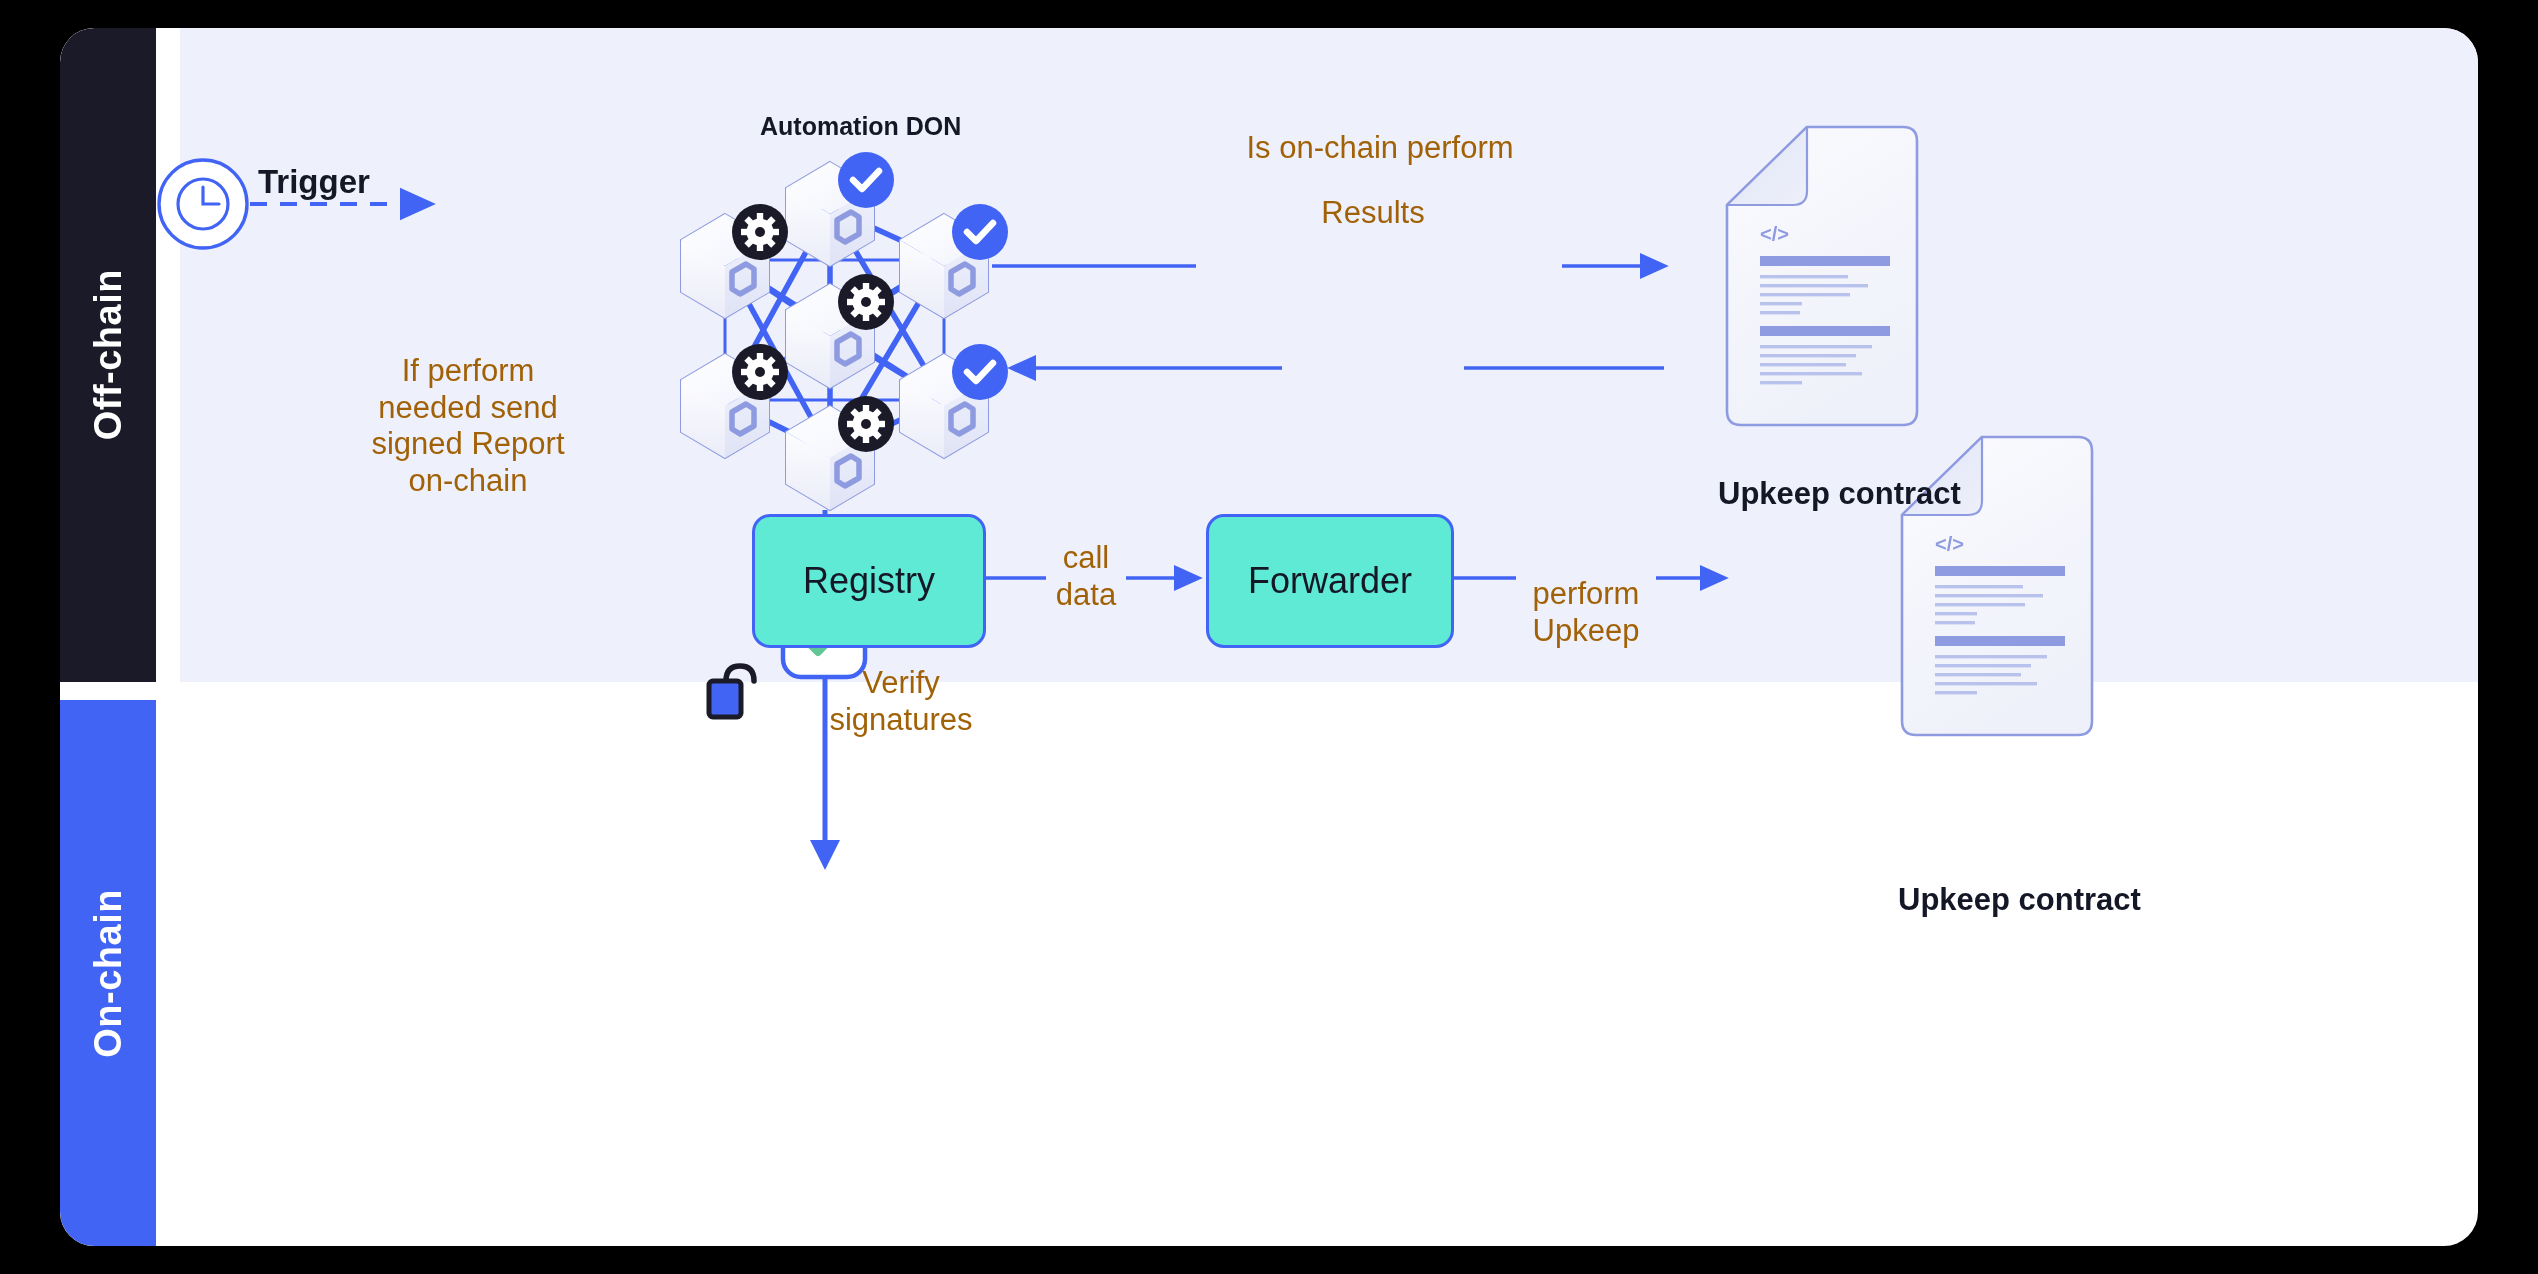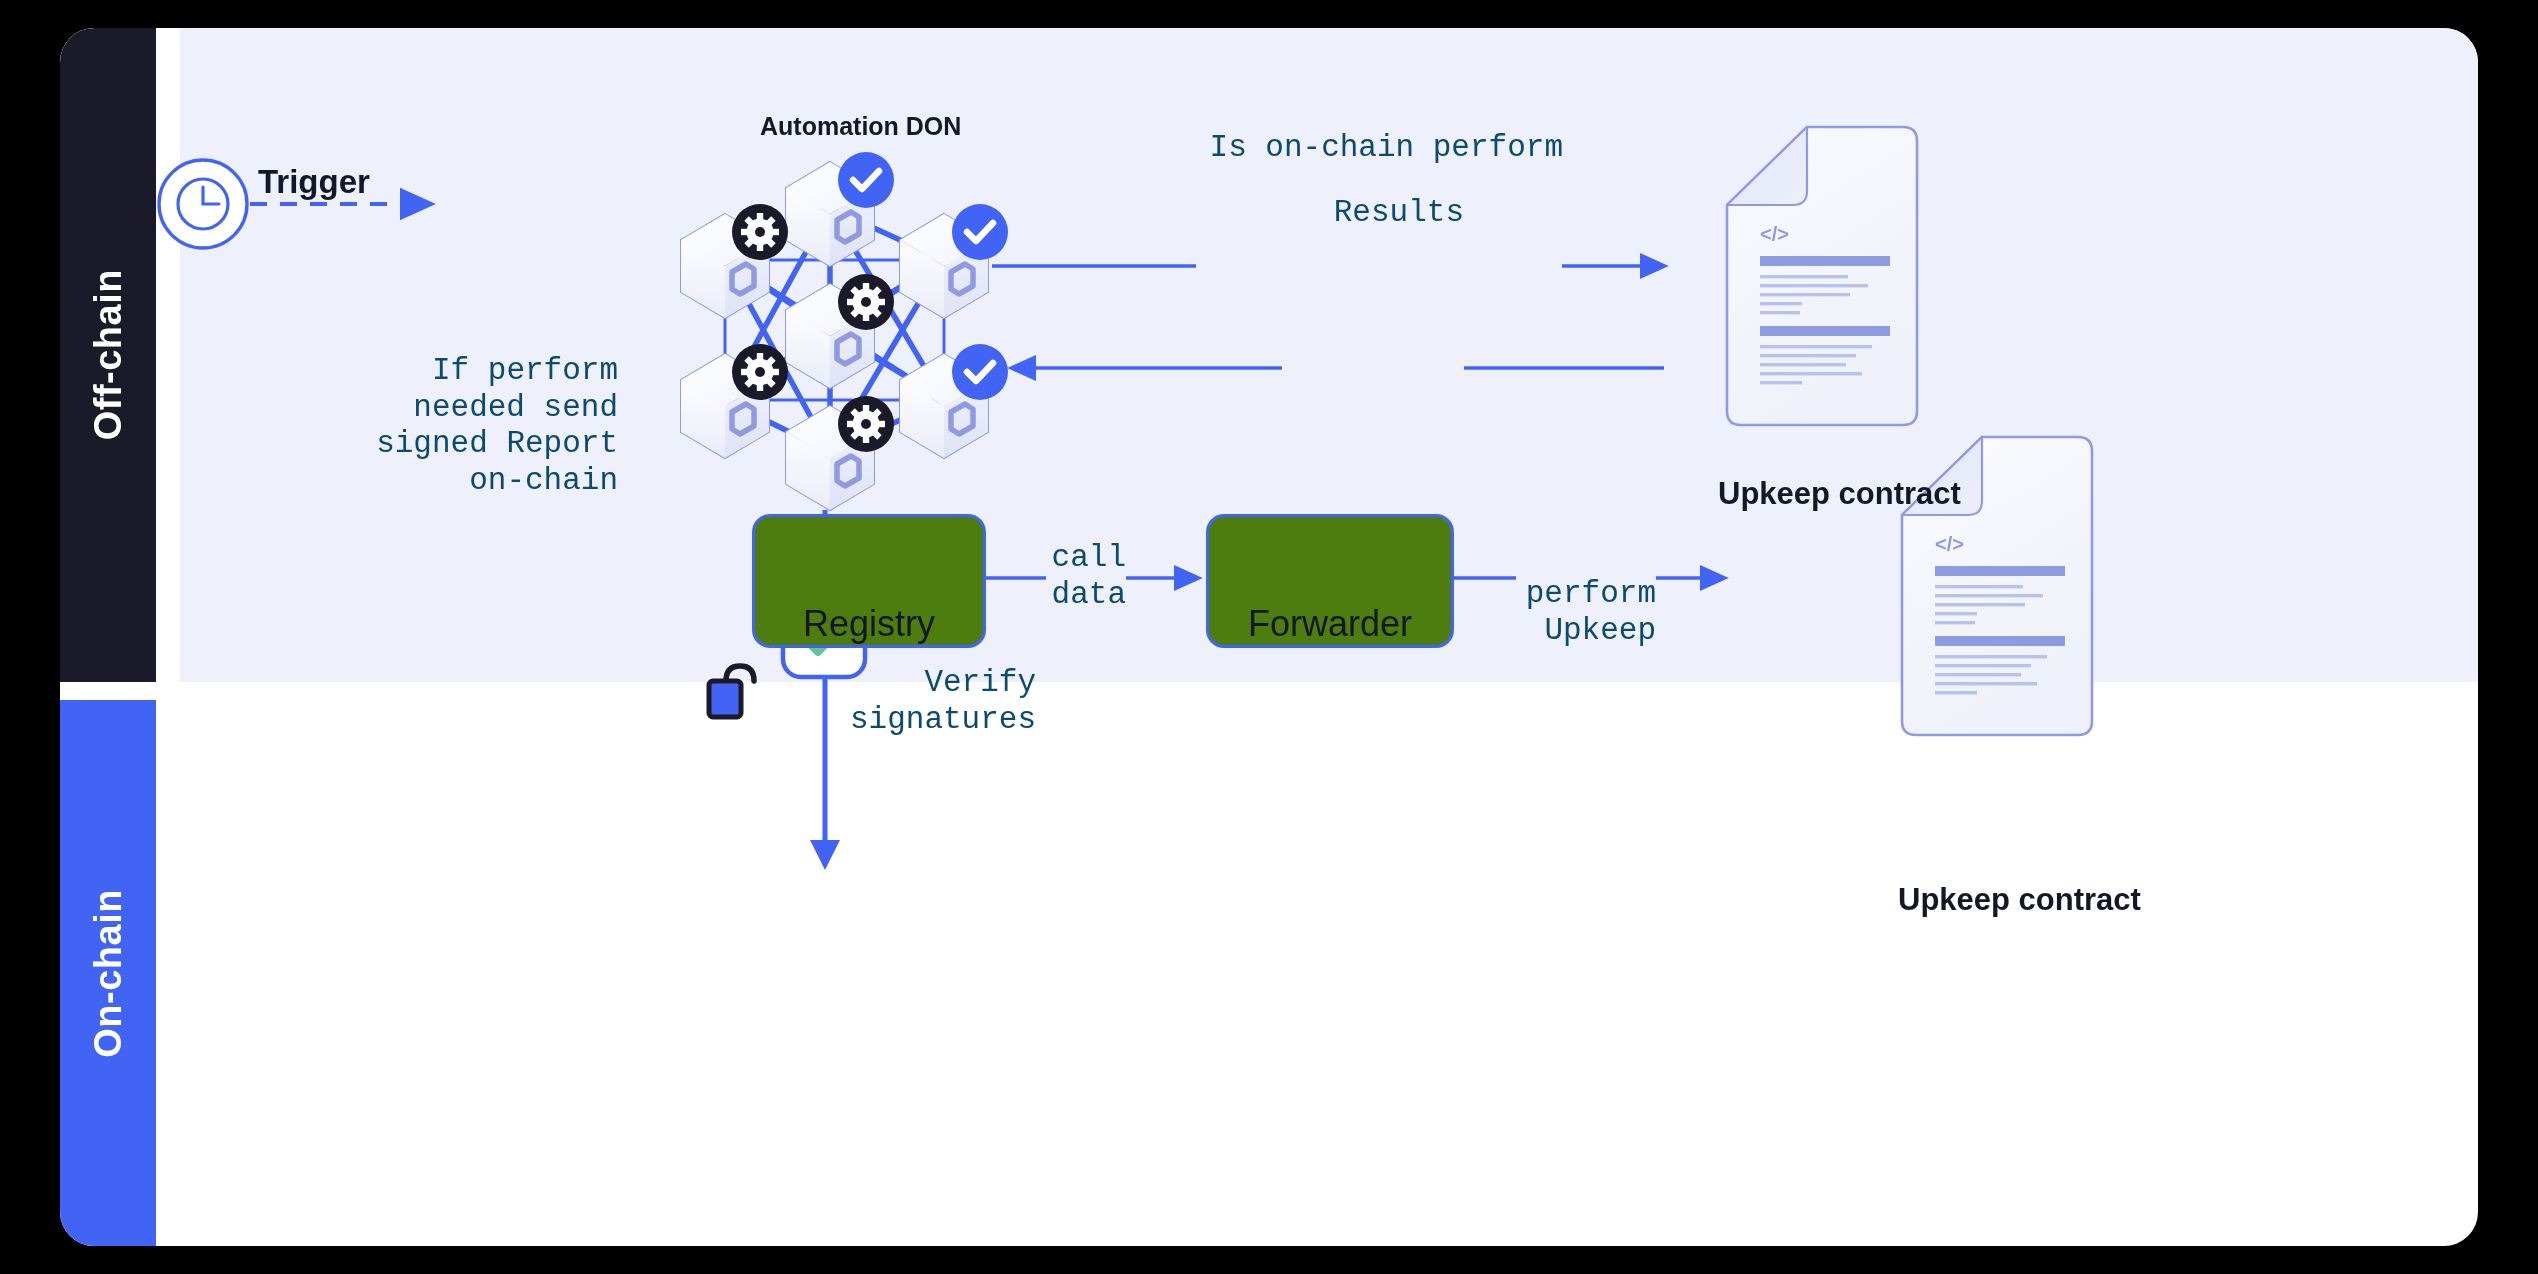--- a/index.html
+++ b/index.html
@@ -89,36 +89,36 @@
   #label-upkeep-top {
     left: 1658px; top: 448px; font-size: 31px;
   }
   #label-upkeep-bottom {
     left: 1838px; top: 854px; font-size: 31px;
   }
 
   
   .flow-text {
     position: absolute;
-    color: #0c4a6e;
+    color: #a16207;
     font-size: 31px;
     line-height: 1.18;
-    text-align: right;
+    text-align: center;
     font-weight: 400;
-    font-family: Liberation Mono, monospace;
+    font-family: Liberation Sans, sans-serif;
   }
 
   
   .chainbox {
     position: absolute;
-    background: #4d7c0f;
+    background: #5eead4;
     border: 3px solid #4264f5;
     border-radius: 18px;
     display: flex;
-    align-items: flex-end;
+    align-items: center;
     justify-content: center;
     color: #141726;
     font-size: 36px;
     font-weight: 400;
     font-family: "Liberation Sans", sans-serif;
   }
 
   svg { display: block; }
   .svg-layer {
     position: absolute;

